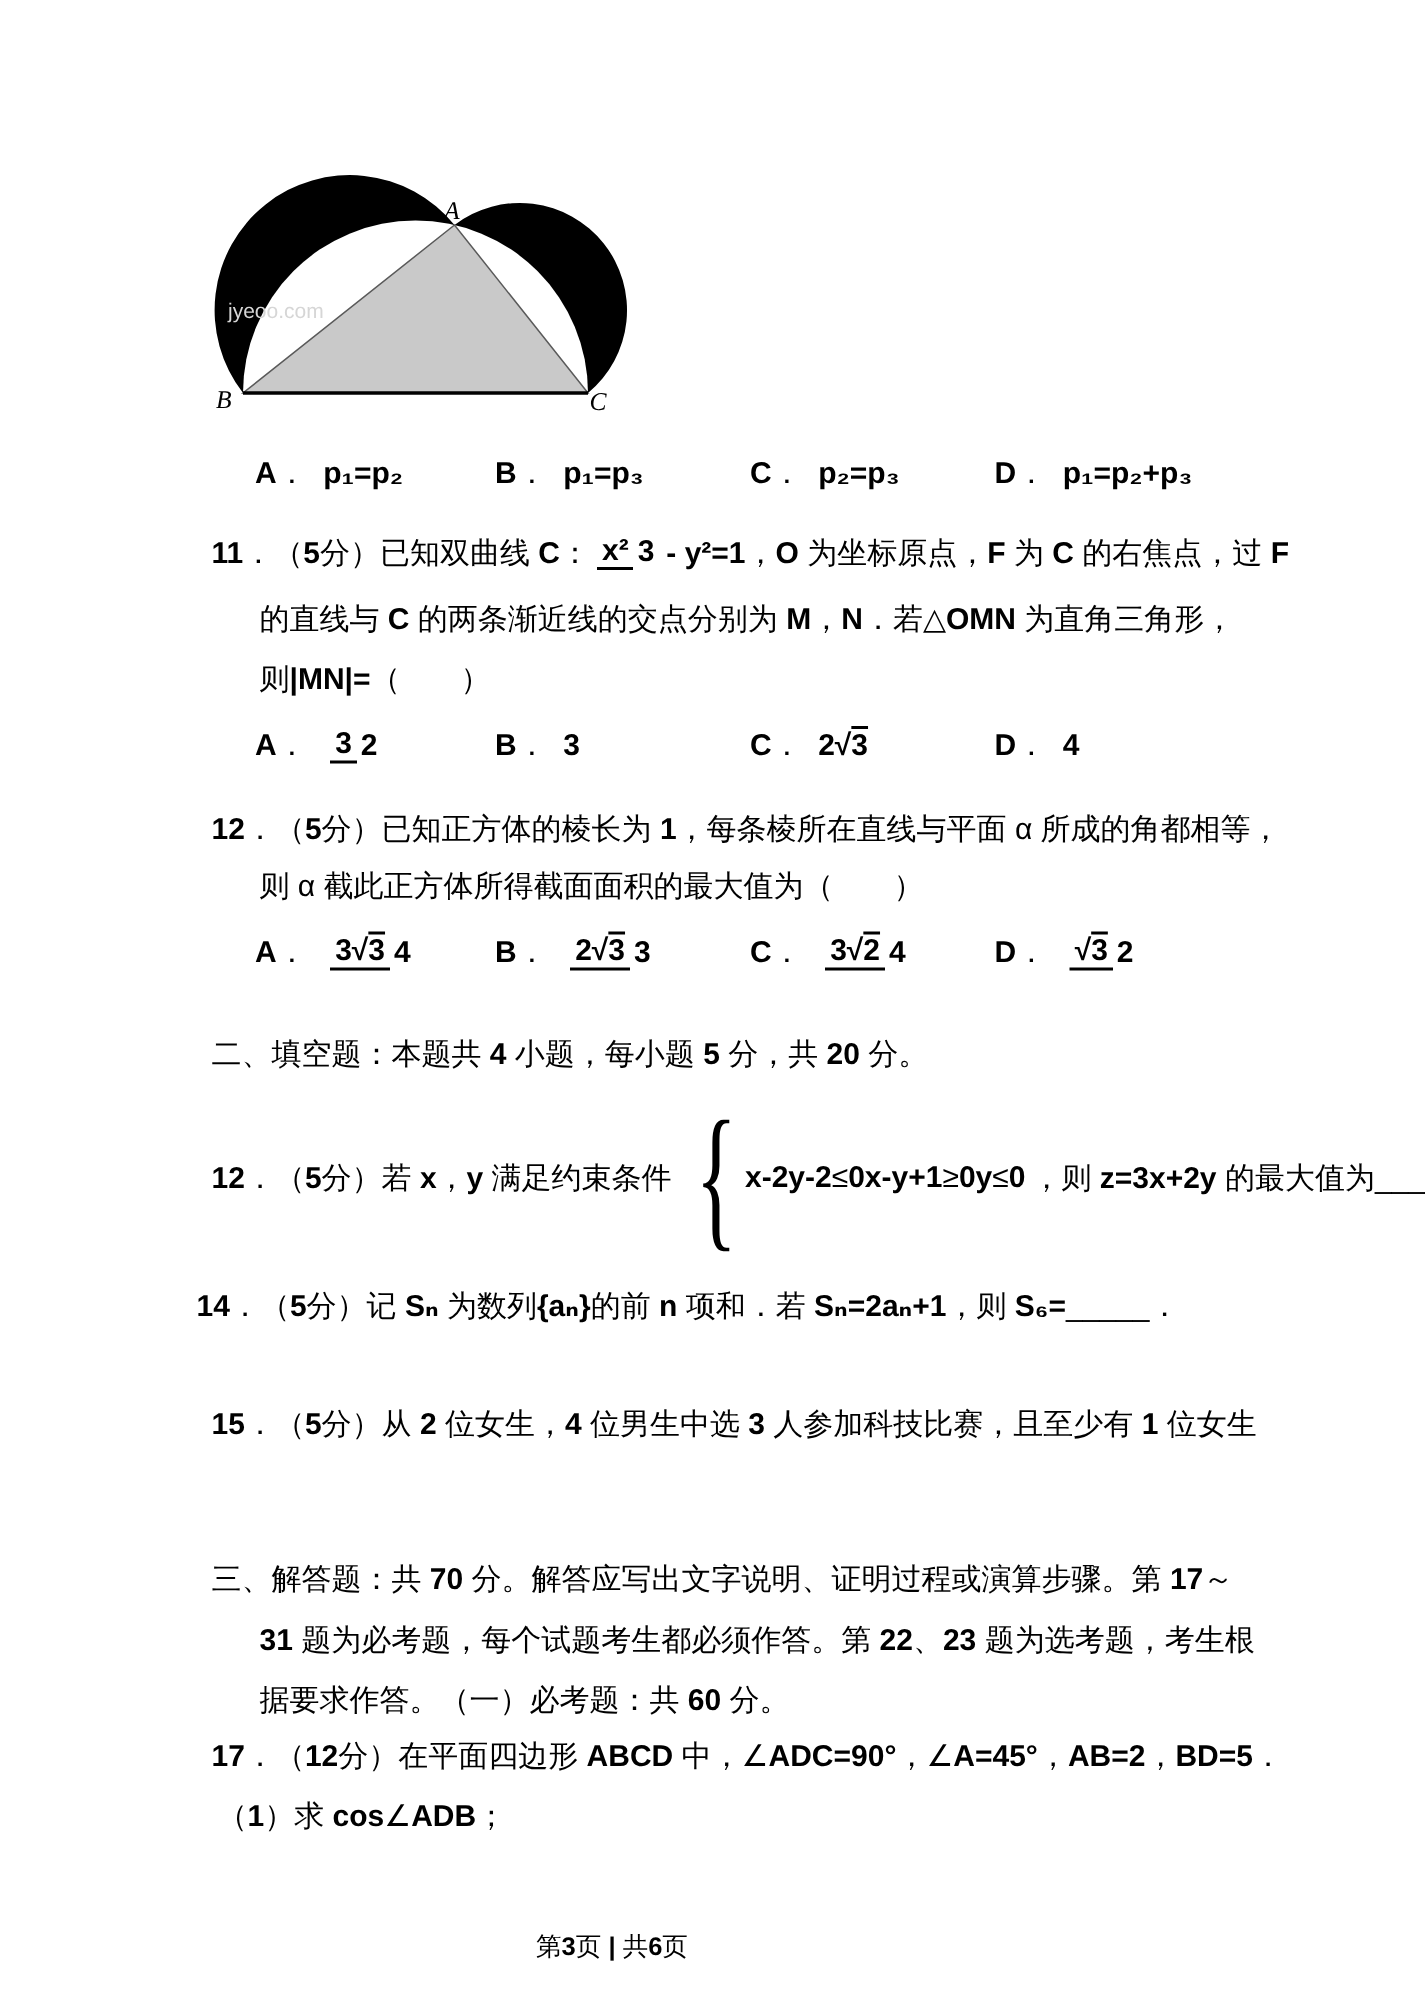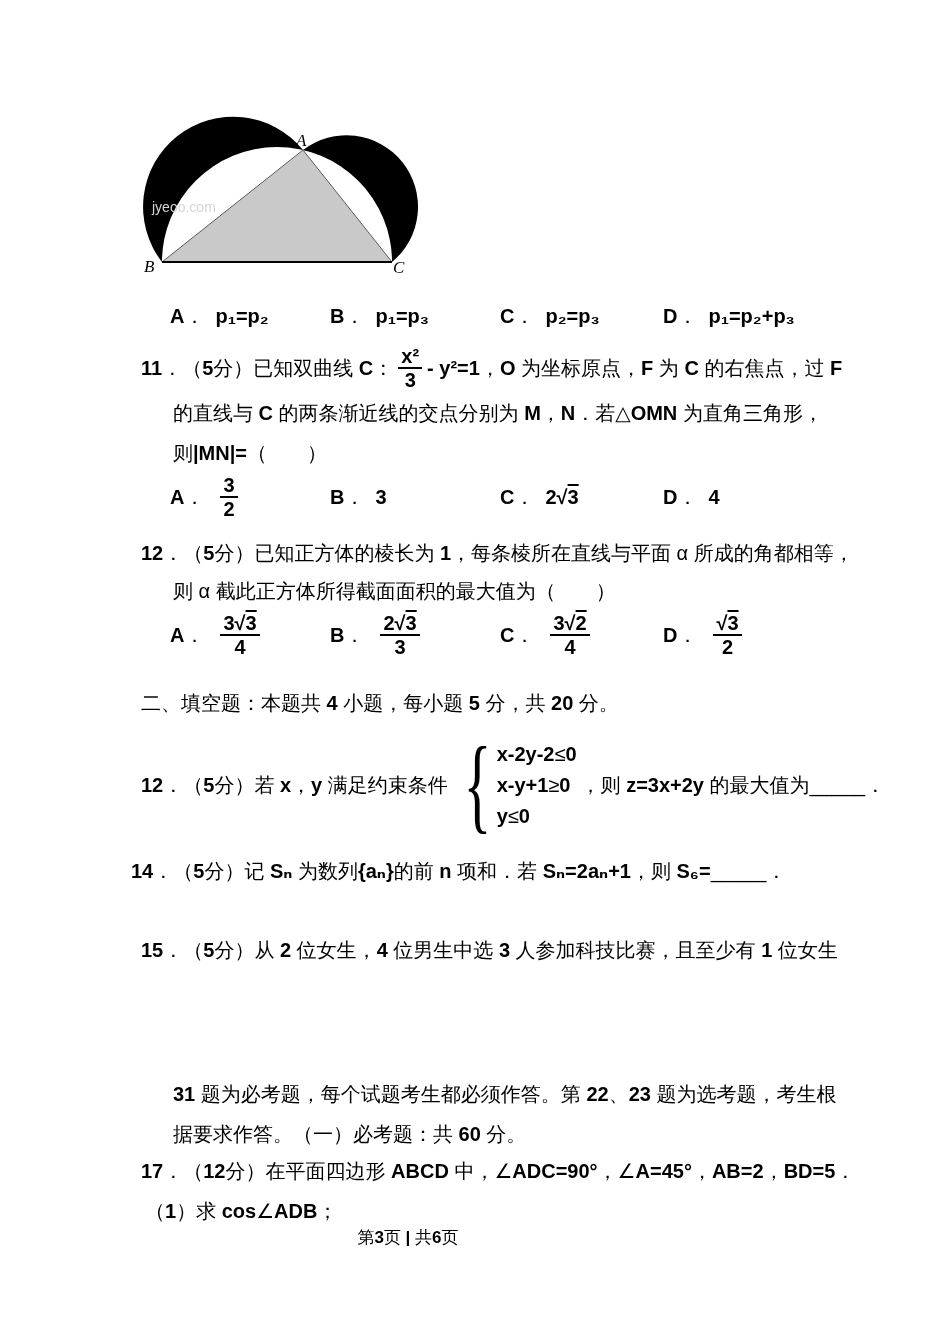--- a/index.html
+++ b/index.html
@@ -5,35 +5,35 @@
   html,body{margin:0;padding:0;background:#fff;}
   .page{
     position:relative;width:950px;height:1344px;background:#fff;
     font-family:"Liberation Sans","DejaVu Sans",sans-serif;
     font-size:20px;color:#000;overflow:hidden;
   }
   .line{position:absolute;white-space:nowrap;line-height:26px;}
   .vrow{position:absolute;display:flex;align-items:center;white-space:nowrap;}
   .w{font-family:"Liberation Sans","DejaVu Sans",sans-serif;font-weight:bold;}
   .rdc{text-decoration:overline;}
-  .frac{display:inline-flex;flex-direction:column;align-items:center;
+  .frac{display:inline-flex;flex-direction:row;align-items:center;
         line-height:22px;vertical-align:middle;margin:0 5px;text-align:center;}
   .fn{border-bottom:2px solid #000;padding:0 3px;}
   .fd{padding:0 3px;}
   .opt{position:absolute;display:flex;align-items:center;white-space:nowrap;line-height:26px;}
   .olab{margin-right:11px;}
   .sys{display:inline-flex;align-items:center;margin:0 4px;}
   .brace{font-family:"Liberation Serif","DejaVu Serif",serif;font-size:106px;
          font-weight:100;line-height:92px;transform:scaleX(0.55);
          transform-origin:center;margin-right:-6px;}
-  .syslines{display:inline-flex;flex-direction:column;line-height:31px;text-align:left;}
+  .syslines{display:inline-flex;line-height:31px;text-align:left;}
   .fig{position:absolute;}
   .flab{font-family:"Liberation Serif","DejaVu Serif",serif;font-style:italic;
         font-size:17px;fill:#000;}
-  .footer{position:absolute;left:0;top:1227px;width:816px;text-align:center;
+  .footer{position:absolute;left:0;top:1287px;width:816px;text-align:center;
           font-size:17px;line-height:22px;}
 </style>
 </head>
 <body>
 
 <div class="page">
 
   <svg class="fig" style="left:140px;top:105px" width="290" height="175" viewBox="140 105 290 175">
     <path d="M162,262 A90.04,90.04 0 0 1 303,150 Z" fill="#000000"></path>
     <path d="M303,150 A71.54,71.54 0 0 1 392,262 Z" fill="#000000"></path>
@@ -137,20 +137,21 @@
         <span><span class="w">x-y+1</span>≥<span class="w">0</span></span>
         <span><span class="w">y</span>≤<span class="w">0</span></span>
       </span>
     </span>
     <span>，则 <span class="w">z=3x+2y</span> 的最大值为_____．</span>
   </div>
 
   <div class="line" style="left:131px;top:858px"><span class="w">14</span>．（<span class="w">5</span>分）记 <span class="w">Sₙ</span> 为数列<span class="w">{aₙ}</span>的前 <span class="w">n</span> 项和．若 <span class="w">Sₙ=2aₙ+1</span>，则 <span class="w">S₆=</span>_____．</div>
   <div class="line" style="left:141px;top:937px"><span class="w">15</span>．（<span class="w">5</span>分）从 <span class="w">2</span> 位女生，<span class="w">4</span> 位男生中选 <span class="w">3</span> 人参加科技比赛，且至少有 <span class="w">1</span> 位女生</div>
 
+  <div class="line" style="left:141px;top:1040px">三、解答题：共 <span class="w">70</span> 分。解答应写出文字说明、证明过程或演算步骤。第 <span class="w">17</span>～</div>
   <div class="line" style="left:173px;top:1081px"><span class="w">31</span> 题为必考题，每个试题考生都必须作答。第 <span class="w">22</span>、<span class="w">23</span> 题为选考题，考生根</div>
   <div class="line" style="left:173px;top:1121px">据要求作答。（一）必考题：共 <span class="w">60</span> 分。</div>
 
   <div class="line" style="left:141px;top:1158px"><span class="w">17</span>．（<span class="w">12</span>分）在平面四边形 <span class="w">ABCD</span> 中，∠<span class="w">ADC=90°</span>，∠<span class="w">A=45°</span>，<span class="w">AB=2</span>，<span class="w">BD=5</span>．</div>
   <div class="line" style="left:145px;top:1198px">（<span class="w">1</span>）求 <span class="w">cos</span>∠<span class="w">ADB</span>；</div>
 
   <div class="footer">第<span class="w">3</span>页 <span class="w">|</span> 共<span class="w">6</span>页</div>
 
 </div>
 

